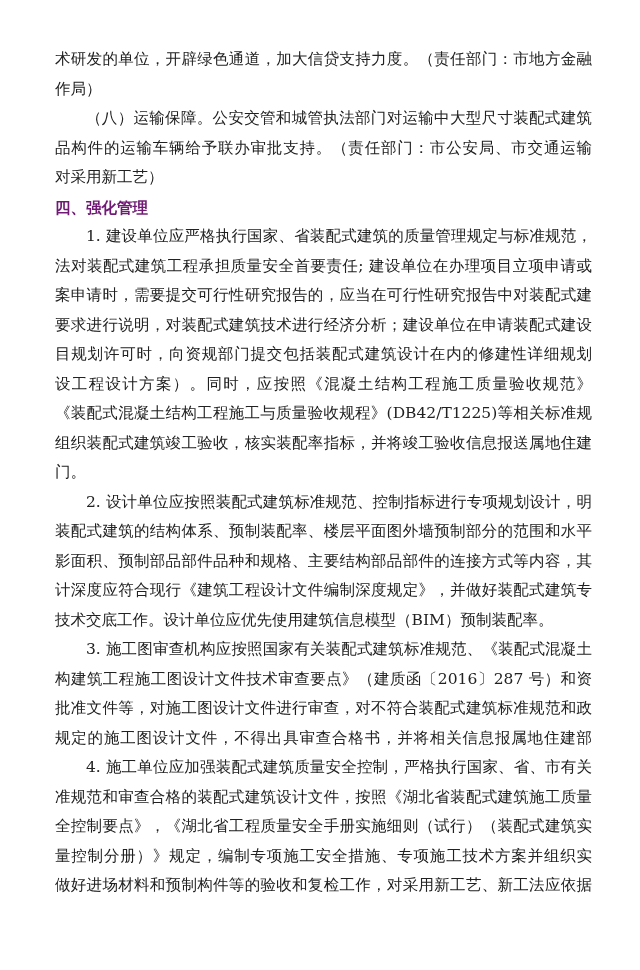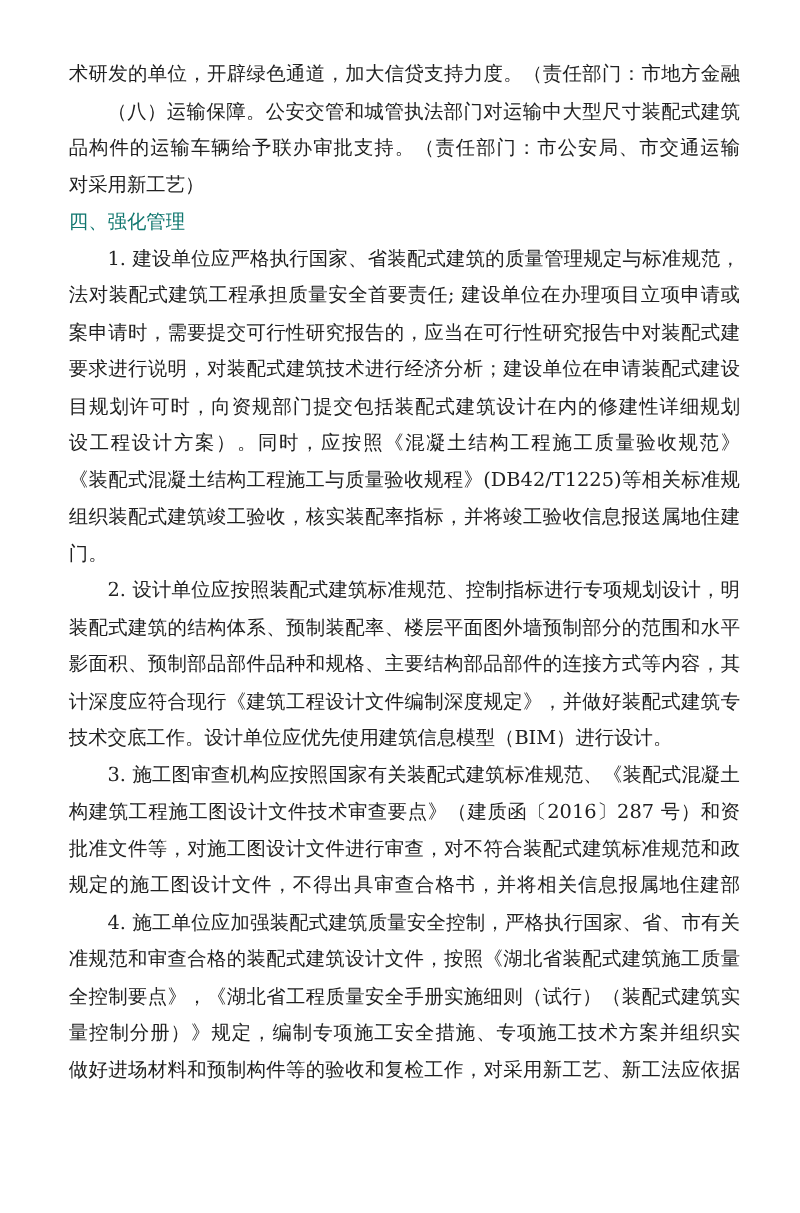--- a/index.html
+++ b/index.html
@@ -37,32 +37,33 @@
     text-align-last: justify;
     overflow: hidden;
   }
   .line.plain {
     text-align-last: left;
   }
   .line.indent {
     text-indent: 2em;
   }
   p.heading .line {
-    font-weight: normal;
-    color: #0f766e;
+    font-weight: bold;
+    color: #701a75;
     text-align-last: left;
   }
 </style>
 </head>
 <body>
 
 <div class="page">
   <div class="text-block">
       <p class="para body">
         <span class="line">术研发的单位，开辟绿色通道，加大信贷支持力度。（责任部门：市地方金融工</span>
+        <span class="line plain">作局）</span>
       </p>
       <p class="para body">
         <span class="line indent">（八）运输保障。公安交管和城管执法部门对运输中大型尺寸装配式建筑部</span>
         <span class="line">品构件的运输车辆给予联办审批支持。（责任部门：市公安局、市交通运输局、</span>
         <span class="line plain">对采用新工艺）</span>
       </p>
       <p class="para heading">
         <span class="line plain">四、强化管理</span>
       </p>
       <p class="para body">
@@ -74,21 +75,21 @@
         <span class="line">设工程设计方案）。同时，应按照《混凝土结构工程施工质量验收规范》(GB50204)、</span>
         <span class="line">《装配式混凝土结构工程施工与质量验收规程》(DB42/T1225)等相关标准规范，</span>
         <span class="line">组织装配式建筑竣工验收，核实装配率指标，并将竣工验收信息报送属地住建部</span>
         <span class="line plain">门。</span>
       </p>
       <p class="para body">
         <span class="line indent">2. 设计单位应按照装配式建筑标准规范、控制指标进行专项规划设计，明确</span>
         <span class="line">装配式建筑的结构体系、预制装配率、楼层平面图外墙预制部分的范围和水平投</span>
         <span class="line">影面积、预制部品部件品种和规格、主要结构部品部件的连接方式等内容，其设</span>
         <span class="line">计深度应符合现行《建筑工程设计文件编制深度规定》，并做好装配式建筑专项</span>
-        <span class="line plain">技术交底工作。设计单位应优先使用建筑信息模型（BIM）进行设计。</span>
+        <span class="line plain">技术交底工作。设计单位应优先使用建筑信息模型（BIM）预制装配率。</span>
       </p>
       <p class="para body">
         <span class="line indent">3. 施工图审查机构应按照国家有关装配式建筑标准规范、《装配式混凝土结</span>
         <span class="line">构建筑工程施工图设计文件技术审查要点》（建质函〔2016〕287 号）和资规部门</span>
         <span class="line">批准文件等，对施工图设计文件进行审查，对不符合装配式建筑标准规范和政策</span>
         <span class="line plain">规定的施工图设计文件，不得出具审查合格书，并将相关信息报属地住建部门。</span>
       </p>
       <p class="para body">
         <span class="line indent">4. 施工单位应加强装配式建筑质量安全控制，严格执行国家、省、市有关标</span>
         <span class="line">准规范和审查合格的装配式建筑设计文件，按照《湖北省装配式建筑施工质量安</span>

